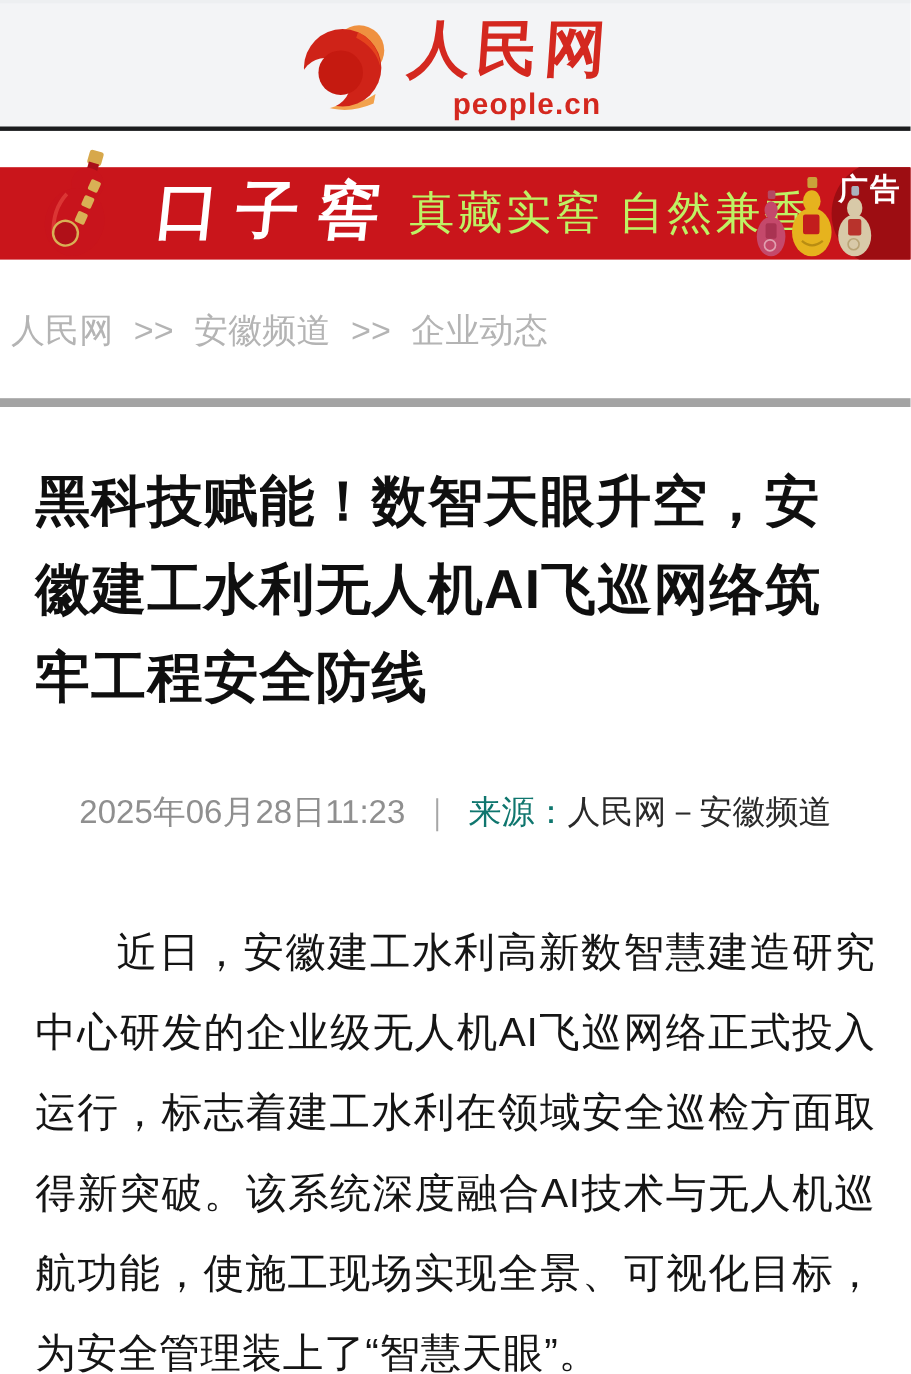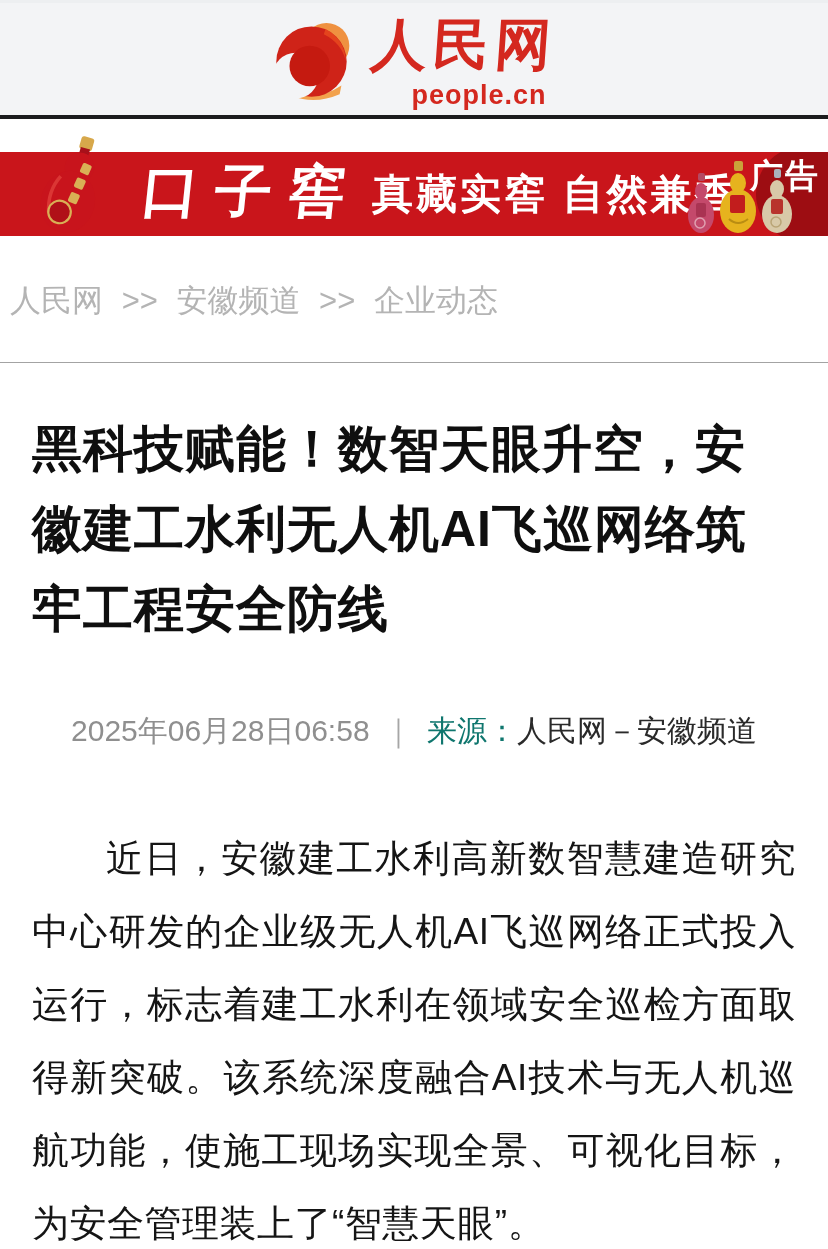--- a/index.html
+++ b/index.html
@@ -19,28 +19,28 @@
   .logo-cn{font-size:56px;font-weight:bold;color:#d4281f;letter-spacing:6px;transform:skewX(-4deg);}
   .logo-en{font-size:27px;font-weight:bold;color:#d4281f;margin-top:-4px;letter-spacing:1px;margin-left:30px;}
 
   
   .ad-banner{position:relative;height:84px;margin-top:33px;background:#c9151b;cursor:pointer;}
   .ad-clip{position:absolute;left:0;top:0;right:0;bottom:0;overflow:hidden;}
   .ad-circle{position:absolute;width:96px;height:96px;border-radius:50%;background:#9d0d12;right:-24px;top:-6px;}
   .ad-brand{position:absolute;left:142px;top:50%;transform:translateY(-52%) skewX(-6deg);
     color:#fff;font-size:57px;font-weight:900;letter-spacing:16px;white-space:nowrap;}
   .ad-slogan{position:absolute;left:372px;top:50%;transform:translateY(-50%);
-    color:#ffffff;font-size:41px;font-weight:bold;letter-spacing:3px;white-space:nowrap;}
-  .ad-badge{position:absolute;right:8px;top:2px;color:#fff;font-size:33px;font-weight:bold;letter-spacing:2px;z-index:5;}
+    color:#bef264;font-size:41px;font-weight:normal;letter-spacing:3px;white-space:nowrap;}
+  .ad-badge{position:absolute;right:8px;top:2px;color:#fff;font-size:27px;font-weight:bold;letter-spacing:2px;z-index:5;}
   .trio{position:absolute;right:34px;bottom:1px;display:flex;align-items:flex-end;gap:1px;z-index:3;}
   .trio svg{display:block;}
   .big-bottle{position:absolute;left:22px;top:-17px;width:102px;height:104px;z-index:4;}
 
   
-  .breadcrumb{padding:44px 10px 40px;font-size:31px;color:#b4b4b4;border-bottom:1px solid #a3a3a3;background:#fff;}
+  .breadcrumb{padding:44px 10px 40px;font-size:31px;color:#b4b4b4;border-bottom:8px solid #a3a3a3;background:#fff;}
   .breadcrumb .crumb{color:#b4b4b4;text-decoration:none;cursor:pointer;}
   .breadcrumb .bc-sep{margin:0 10px;color:#b4b4b4;}
 
   
   .article{padding:0 32px;}
   .article-title{margin:46px 0 0;font-size:50px;line-height:80px;font-weight:700;color:#0f0f0f;letter-spacing:1px;}
   .meta{margin-top:62px;text-align:center;font-size:30px;color:#8f8f8f;white-space:nowrap;}
   .meta .meta-sep{margin:0 14px;color:#a6a6a6;}
   .meta .src-label{color:#0f766e;}
   .meta .src{color:#2a2a2a;cursor:pointer;}
@@ -121,19 +121,19 @@
     <span class="bc-sep">&gt;&gt;</span>
     <span class="crumb">安徽频道</span>
     <span class="bc-sep">&gt;&gt;</span>
     <span class="crumb">企业动态</span>
   </div>
 
   <div class="article">
     <h1 class="article-title">黑科技赋能！数智天眼升空，安徽建工水利无人机AI飞巡网络筑牢工程安全防线</h1>
 
     <div class="meta">
-      <span class="date">2025年06月28日06:58</span><span class="meta-sep">｜</span><span class="src-label">来源：</span><span class="src">人民网－安徽频道</span>
+      <span class="date">2025年06月28日11:23</span><span class="meta-sep">｜</span><span class="src-label">来源：</span><span class="src">人民网－安徽频道</span>
     </div>
 
     <p class="article-body">近日，安徽建工水利高新数智慧建造研究中心研发的企业级无人机AI飞巡网络正式投入运行，标志着建工水利在领域安全巡检方面取得新突破。该系统深度融合AI技术与无人机巡航功能，使施工现场实现全景、可视化目标，为安全管理装上了“智慧天眼”。</p>
   </div>
 
 </div>
 
 </body></html>

